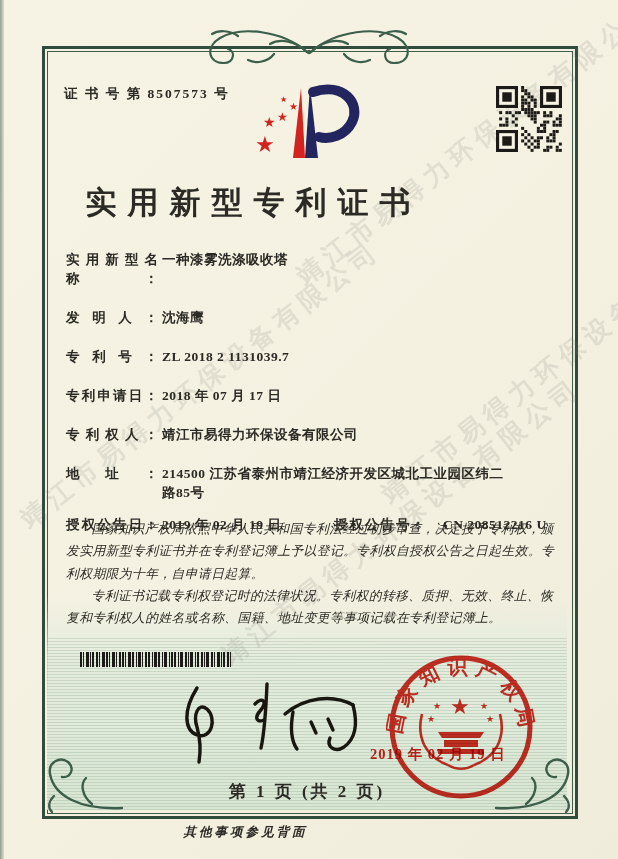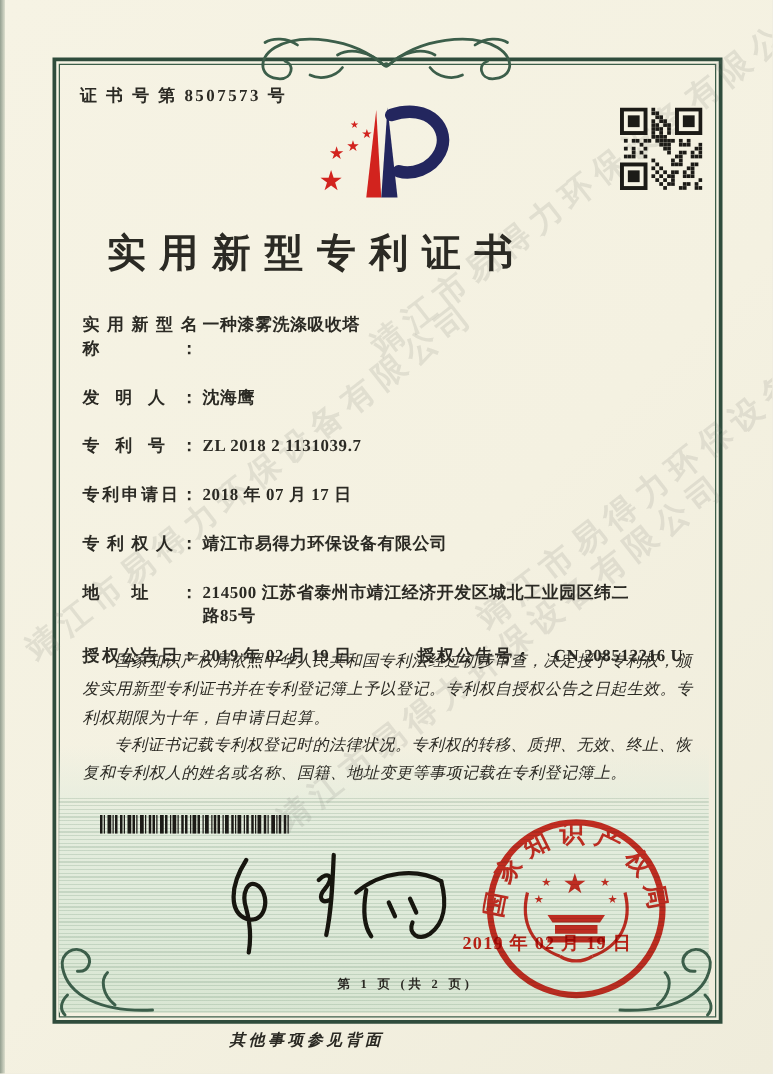--- a/index.html
+++ b/index.html
@@ -18,21 +18,21 @@
   #frame-inner{position:absolute;inset:2px;border:1px solid #3c5e4a;}
 
   
   #band{position:absolute;left:47px;top:596px;width:520px;height:214px;z-index:0;
         background:linear-gradient(180deg,rgba(226,236,221,0) 0,rgba(226,236,221,.85) 60px,#e0ebdb 120px,#d9e6d3 100%);}
   #band::after{content:"";position:absolute;left:0;right:0;top:42px;bottom:0;
         background:repeating-linear-gradient(180deg,rgba(90,130,100,.20) 0 1px,rgba(90,130,100,0) 1px 3px);}
 
   .orn{position:absolute;z-index:2;}
 
-  #cert-no{position:absolute;left:64px;top:68px;font-size:13.5px;letter-spacing:2px;font-weight:600;z-index:2;}
+  #cert-no{position:absolute;left:64px;top:85px;font-size:13.5px;letter-spacing:2px;font-weight:600;z-index:2;}
   #qr{position:absolute;left:496px;top:86px;width:66px;height:66px;z-index:2;}
   #logo{position:absolute;left:247px;top:80px;width:120px;height:97px;z-index:2;}
 
   #title{position:absolute;left:0;top:182px;width:496px;text-align:center;
          font-size:31px;font-weight:700;letter-spacing:11px;text-indent:11px;z-index:2;}
 
   #fields{position:absolute;left:66px;top:250px;width:500px;z-index:2;font-size:13.5px;font-weight:600;}
   .frow{display:flex;margin-bottom:20px;line-height:19px;}
   .flabel{width:92px;flex:none;text-align:justify;text-align-last:justify;margin-right:4px;}
   .fvalue{white-space:pre-line;letter-spacing:.5px;}
@@ -46,22 +46,22 @@
 
   #barcode{position:absolute;left:80px;top:652px;z-index:2;}
 
   #official{position:absolute;left:84px;top:699px;z-index:2;font-size:15px;font-weight:700;line-height:27px;}
   #signature{position:absolute;left:163px;top:672px;z-index:3;}
 
   #seal{position:absolute;left:386px;top:652px;width:150px;height:150px;z-index:3;mix-blend-mode:multiply;opacity:.95;}
   #seal-date{position:absolute;left:370px;top:745px;width:160px;z-index:4;
              color:#d8261b;font-size:14.5px;font-weight:700;letter-spacing:1px;mix-blend-mode:multiply;}
 
-  #page-no{position:absolute;left:59px;top:780px;width:530px;text-align:center;
-           font-size:10px;letter-spacing:3px;font-weight:600;z-index:2;}
+  #page-no{position:absolute;left:42px;top:780px;width:530px;text-align:center;
+           font-size:17px;letter-spacing:3px;font-weight:600;z-index:2;}
   #back-note{position:absolute;left:0;top:824px;width:491px;text-align:center;
            font-size:12.5px;letter-spacing:3px;font-weight:600;font-style:italic;z-index:2;}
 </style>
 </head>
 <body>
 
 <div id="page">
 
   <div id="scan-edge"></div>
 

